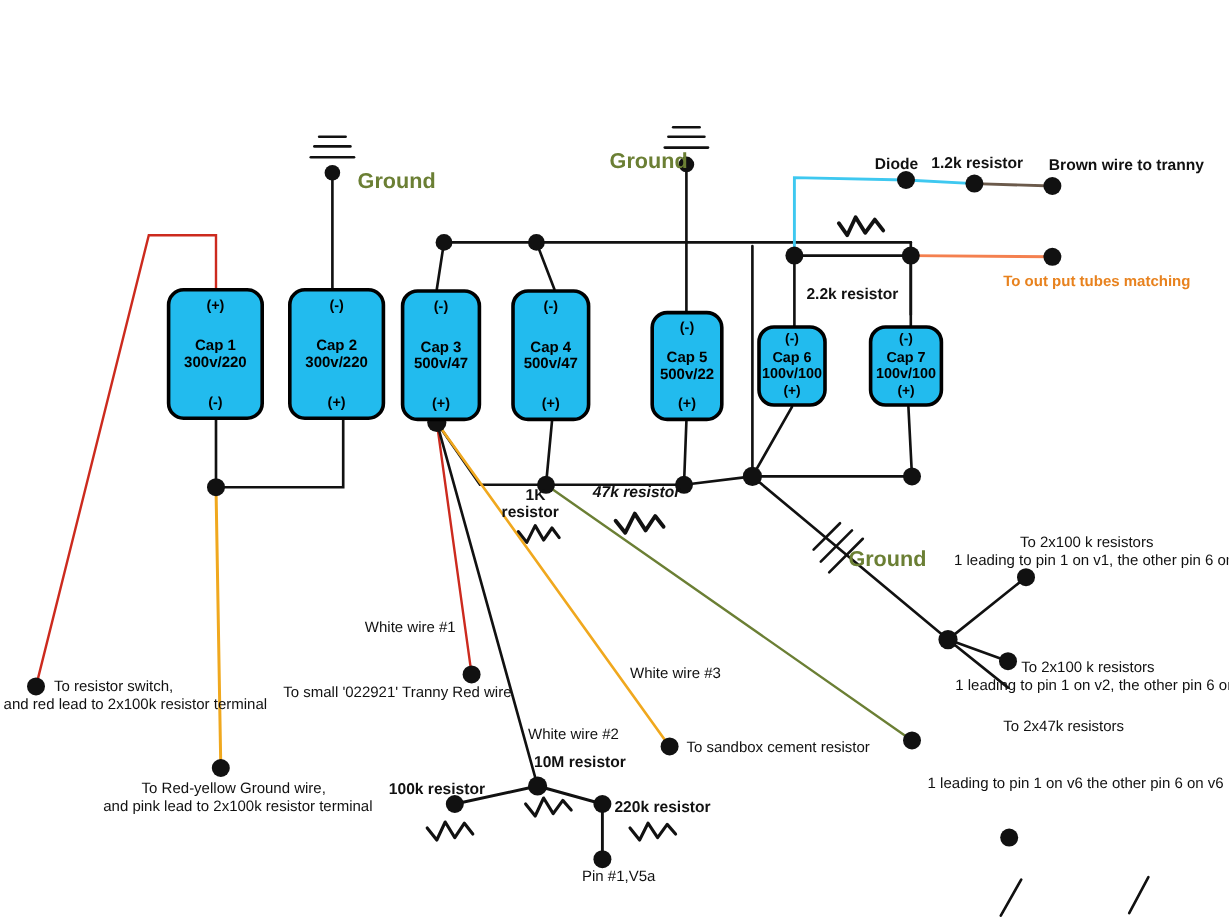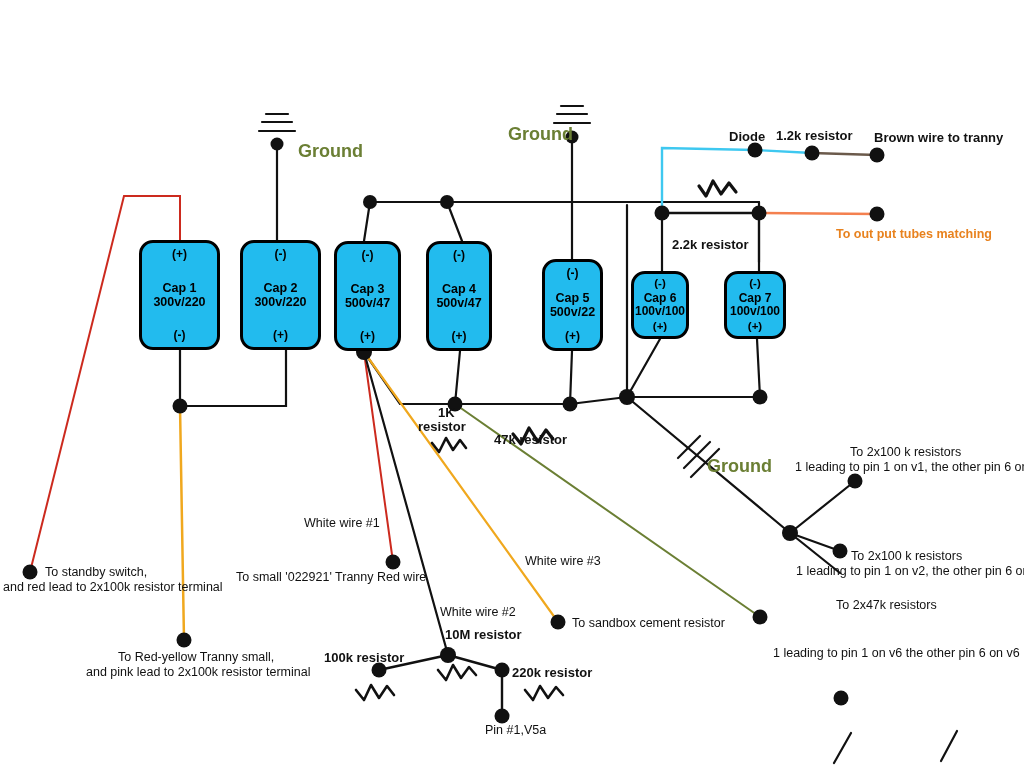--- a/index.html
+++ b/index.html
@@ -245,31 +245,31 @@
   <div class="lbl green" style="left:707px;top:455px;">Ground</div>
 
   <div class="lbl bold" style="left:729px;top:129px;">Diode</div>
   <div class="lbl bold" style="left:776px;top:128px;">1.2k resistor</div>
   <div class="lbl bold" style="left:874px;top:130px;">Brown wire to tranny</div>
   <div class="lbl bold" style="left:672px;top:194px;margin-top:43px;">2.2k resistor</div>
   <div class="lbl orange" style="left:836px;top:227px;">To out put tubes matching</div>
 
   <div class="lbl bold" style="left:438px;top:405px;">1K</div>
   <div class="lbl bold" style="left:418px;top:419px;">resistor</div>
-  <div class="lbl bold" style="left:494px;top:432px;">47k resistor</div>
+  <div class="lbl bold" style="left:494px;top:402px;font-style:italic;">47k resistor</div>
 
   <div class="lbl" style="left:304px;top:516px;">White wire #1</div>
   <div class="lbl" style="left:440px;top:605px;">White wire #2</div>
   <div class="lbl" style="left:525px;top:554px;">White wire #3</div>
   <div class="lbl" style="left:236px;top:570px;">To small '022921' Tranny Red wire</div>
 
-  <div class="lbl" style="left:45px;top:565px;">To standby switch,</div>
+  <div class="lbl" style="left:45px;top:565px;">To resistor switch,</div>
   <div class="lbl" style="left:3px;top:580px;">and red lead to 2x100k resistor terminal</div>
 
-  <div class="lbl" style="left:118px;top:650px;">To Red-yellow Tranny small,</div>
+  <div class="lbl" style="left:118px;top:650px;">To Red-yellow Ground wire,</div>
   <div class="lbl" style="left:86px;top:665px;">and pink lead to 2x100k resistor terminal</div>
 
   <div class="lbl" style="left:572px;top:616px;">To sandbox cement resistor</div>
 
   <div class="lbl bold" style="left:324px;top:650px;">100k resistor</div>
   <div class="lbl bold" style="left:445px;top:627px;">10M resistor</div>
   <div class="lbl bold" style="left:512px;top:665px;">220k resistor</div>
   <div class="lbl" style="left:485px;top:723px;">Pin #1,V5a</div>
 
   <div class="lbl" style="left:850px;top:445px;">To 2x100 k resistors</div>

